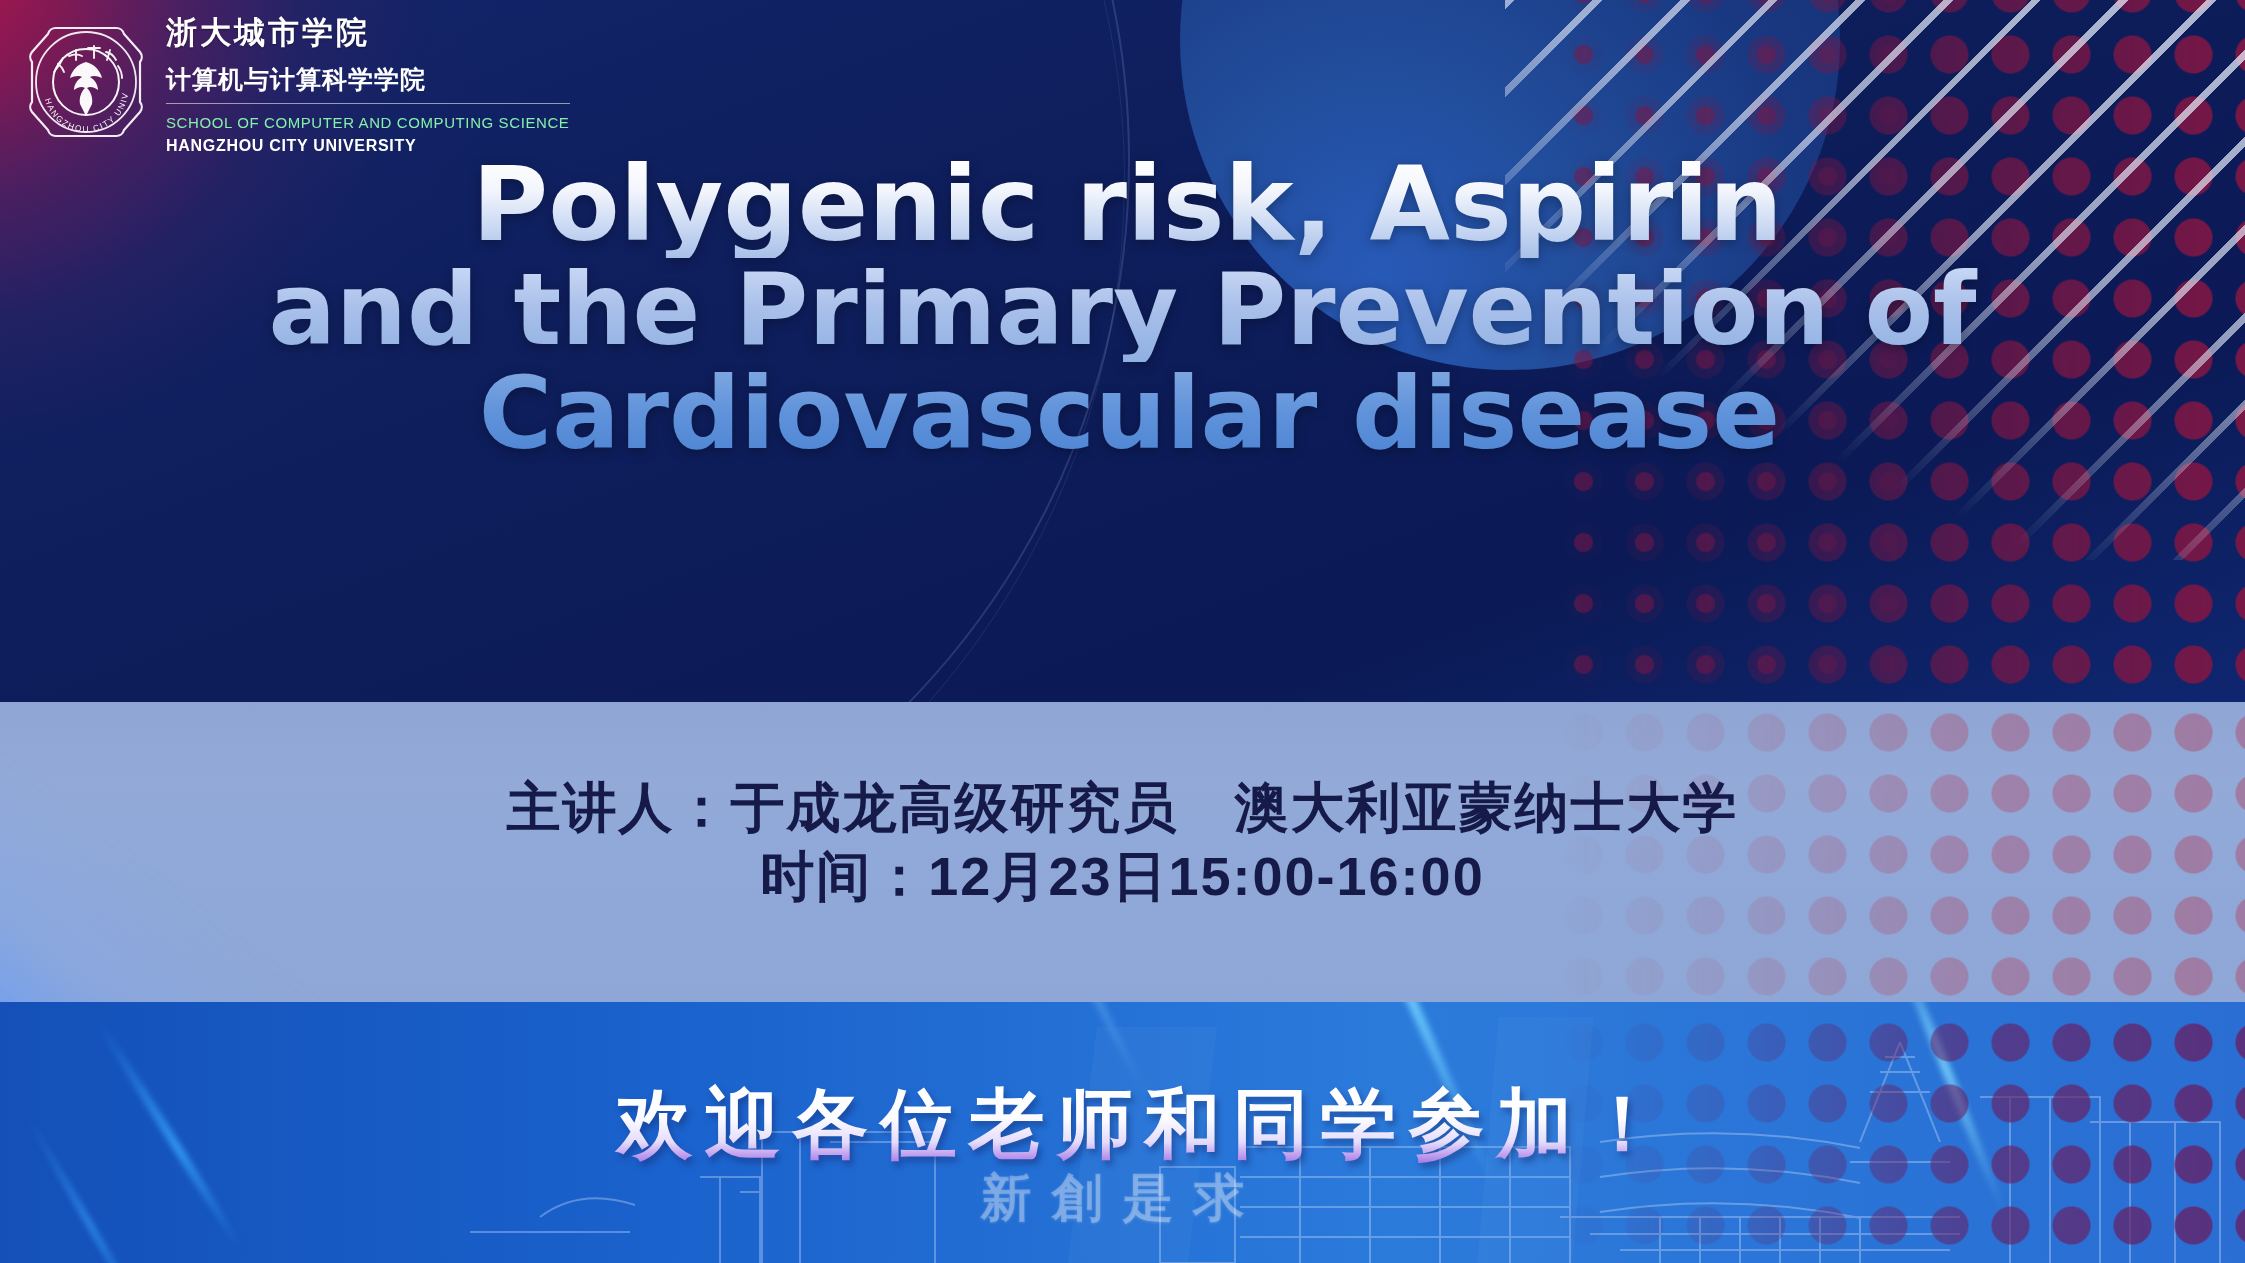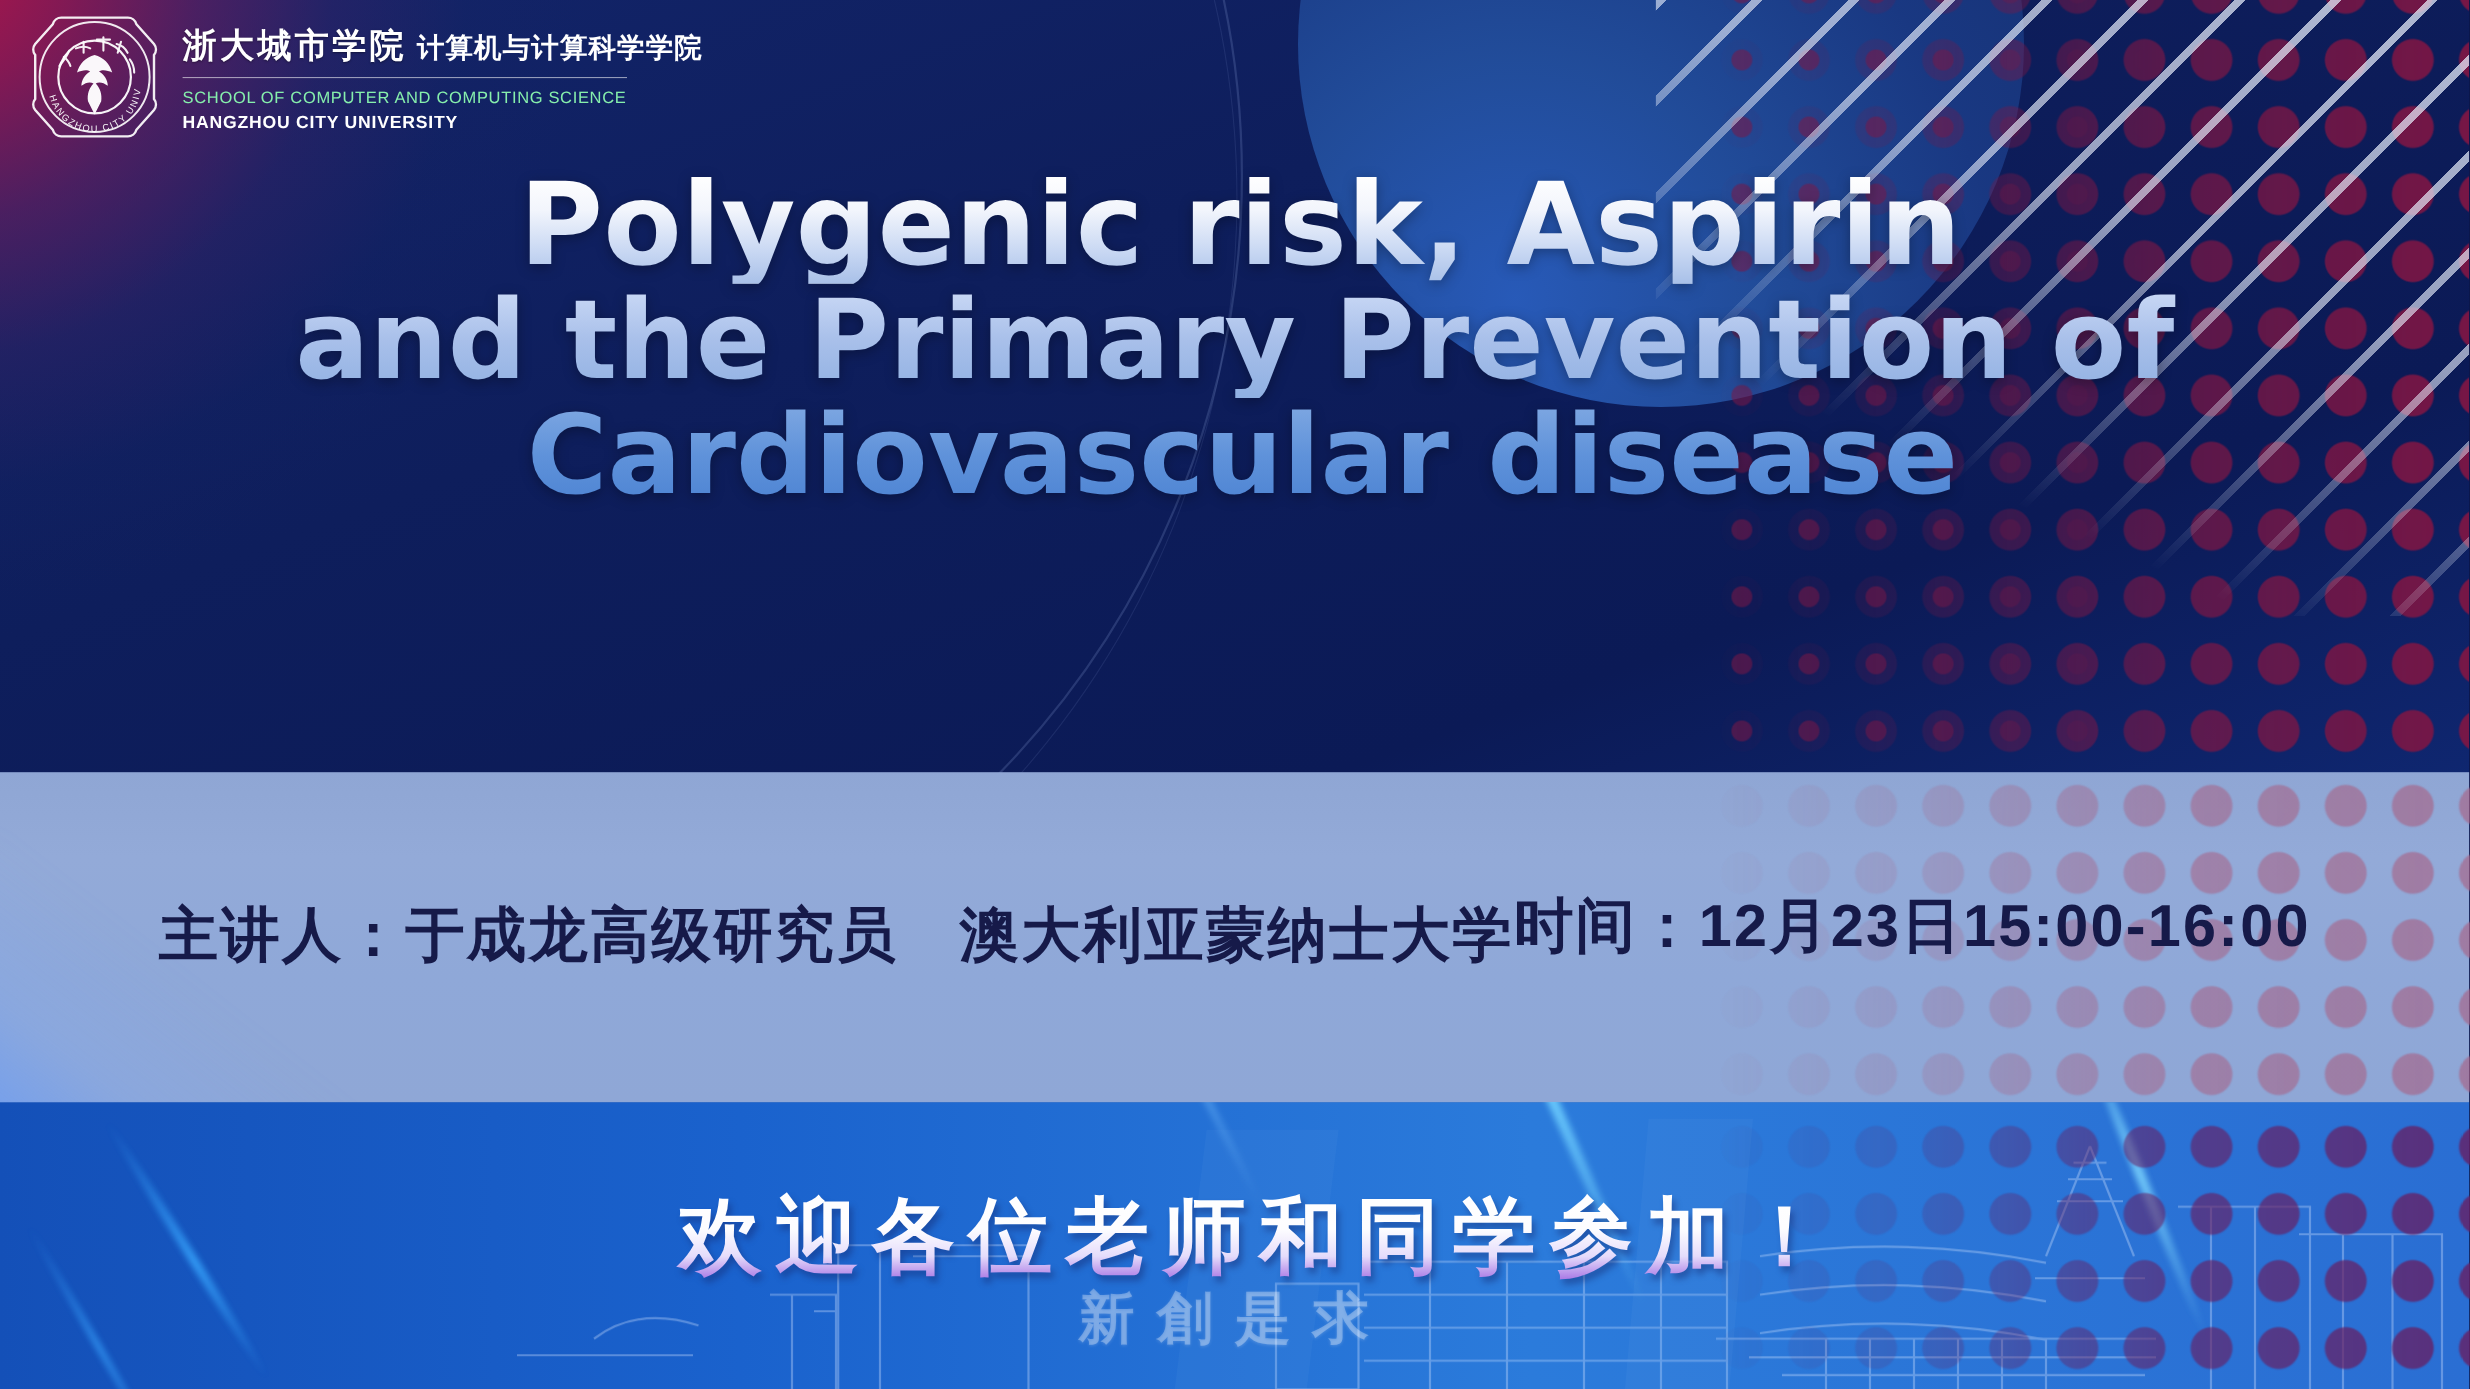--- a/index.html
+++ b/index.html
@@ -82,21 +82,21 @@
     mask-image:linear-gradient(90deg,rgba(0,0,0,1) 0%,rgba(0,0,0,.9) 30%,rgba(0,0,0,0) 58%);
     opacity:.55;
   }
 
   
   .header{position:absolute;left:24px;top:8px;display:flex;align-items:center;gap:18px;z-index:30;}
   .crest{width:124px;height:124px;flex:0 0 124px;}
   .crest-txt{padding-top:4px;}
   .crest-cn{
     display:flex;align-items:baseline;gap:9px;
-    color:#fff;white-space:nowrap;
+    color:#fff;white-space:nowrap;flex-direction:column;
   }
   .crest-cn .cn-big{
     font-size:31px;font-weight:700;letter-spacing:3px;
     font-family:"Liberation Serif","DejaVu Serif",serif;
     text-shadow:0 1px 2px rgba(0,0,0,.4);
   }
   .crest-cn .cn-small{font-size:25px;font-weight:700;letter-spacing:1px;}
   .crest-rule{height:1px;background:rgba(255,255,255,.55);margin:7px 0 8px 0;width:404px;}
   .crest-en1{color:#86efac;font-size:15px;letter-spacing:.6px;font-weight:400;line-height:1.45;}
   .crest-en2{color:#ffffff;font-size:16px;letter-spacing:.7px;font-weight:700;line-height:1.45;}
@@ -122,21 +122,21 @@
   .tline3{
     font-size:100px;
     background-image:linear-gradient(180deg,#7fa8e2 4%,#5f92da 50%,#4b82d2 100%);
     padding-left:44px;
   }
 
   
   .band{
     position:absolute;left:0;right:0;top:702px;height:300px;z-index:28;
     background:linear-gradient(180deg,#8fa6d4 0%,#93aad8 26%,#8fa8d8 62%,#8fa7d6 100%);
-    display:flex;flex-direction:row;align-items:center;justify-content:center;
+    display:flex;flex-direction:column;align-items:center;justify-content:center;
     overflow:hidden;
   }
   .band-dots{
     position:absolute;right:0;top:0;width:700px;height:300px;
     background-image:radial-gradient(circle,rgba(168,95,130,.62) 42%,rgba(168,95,130,0) 46%);
     background-size:61px 61px;background-position:8px 0px;
     -webkit-mask-image:linear-gradient(90deg,rgba(0,0,0,0) 0%,rgba(0,0,0,.3) 26%,rgba(0,0,0,.85) 64%,rgba(0,0,0,1) 100%);
     mask-image:linear-gradient(90deg,rgba(0,0,0,0) 0%,rgba(0,0,0,.3) 26%,rgba(0,0,0,.85) 64%,rgba(0,0,0,1) 100%);
   }
   .band-glow{

